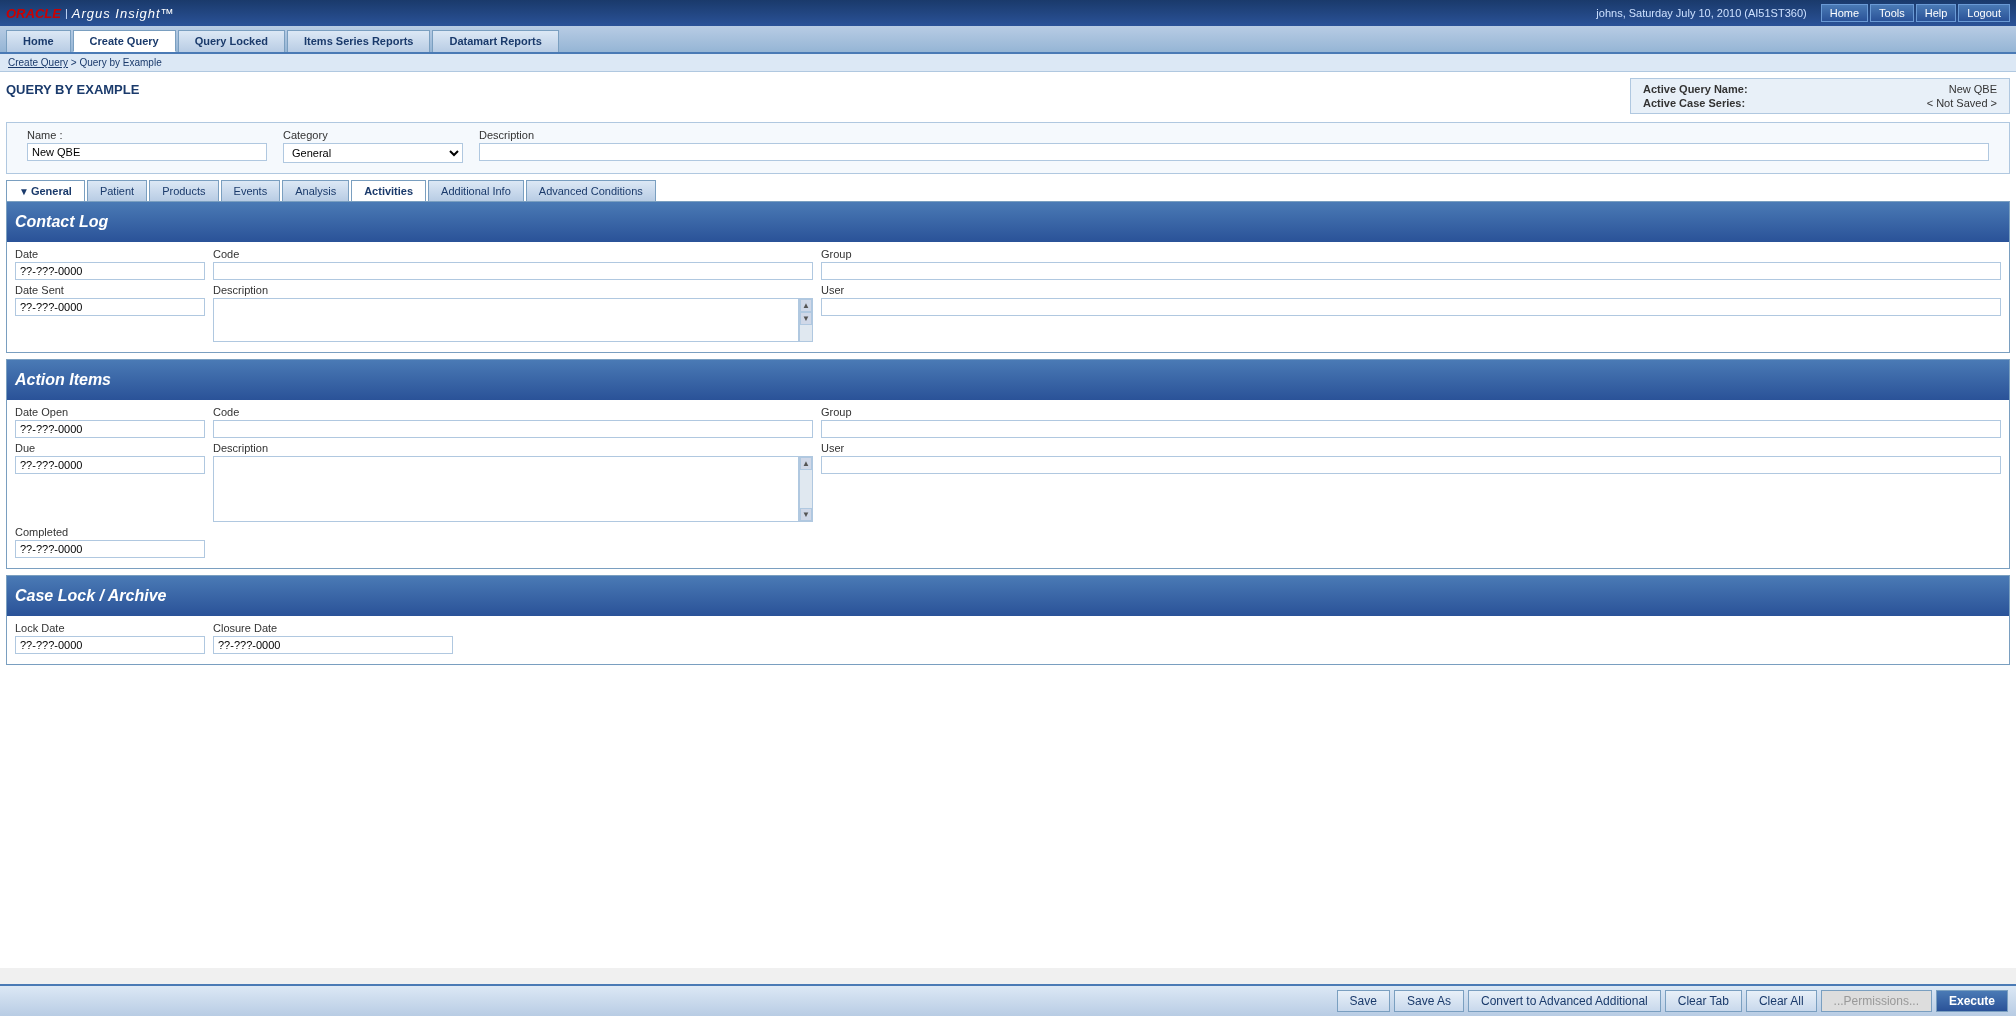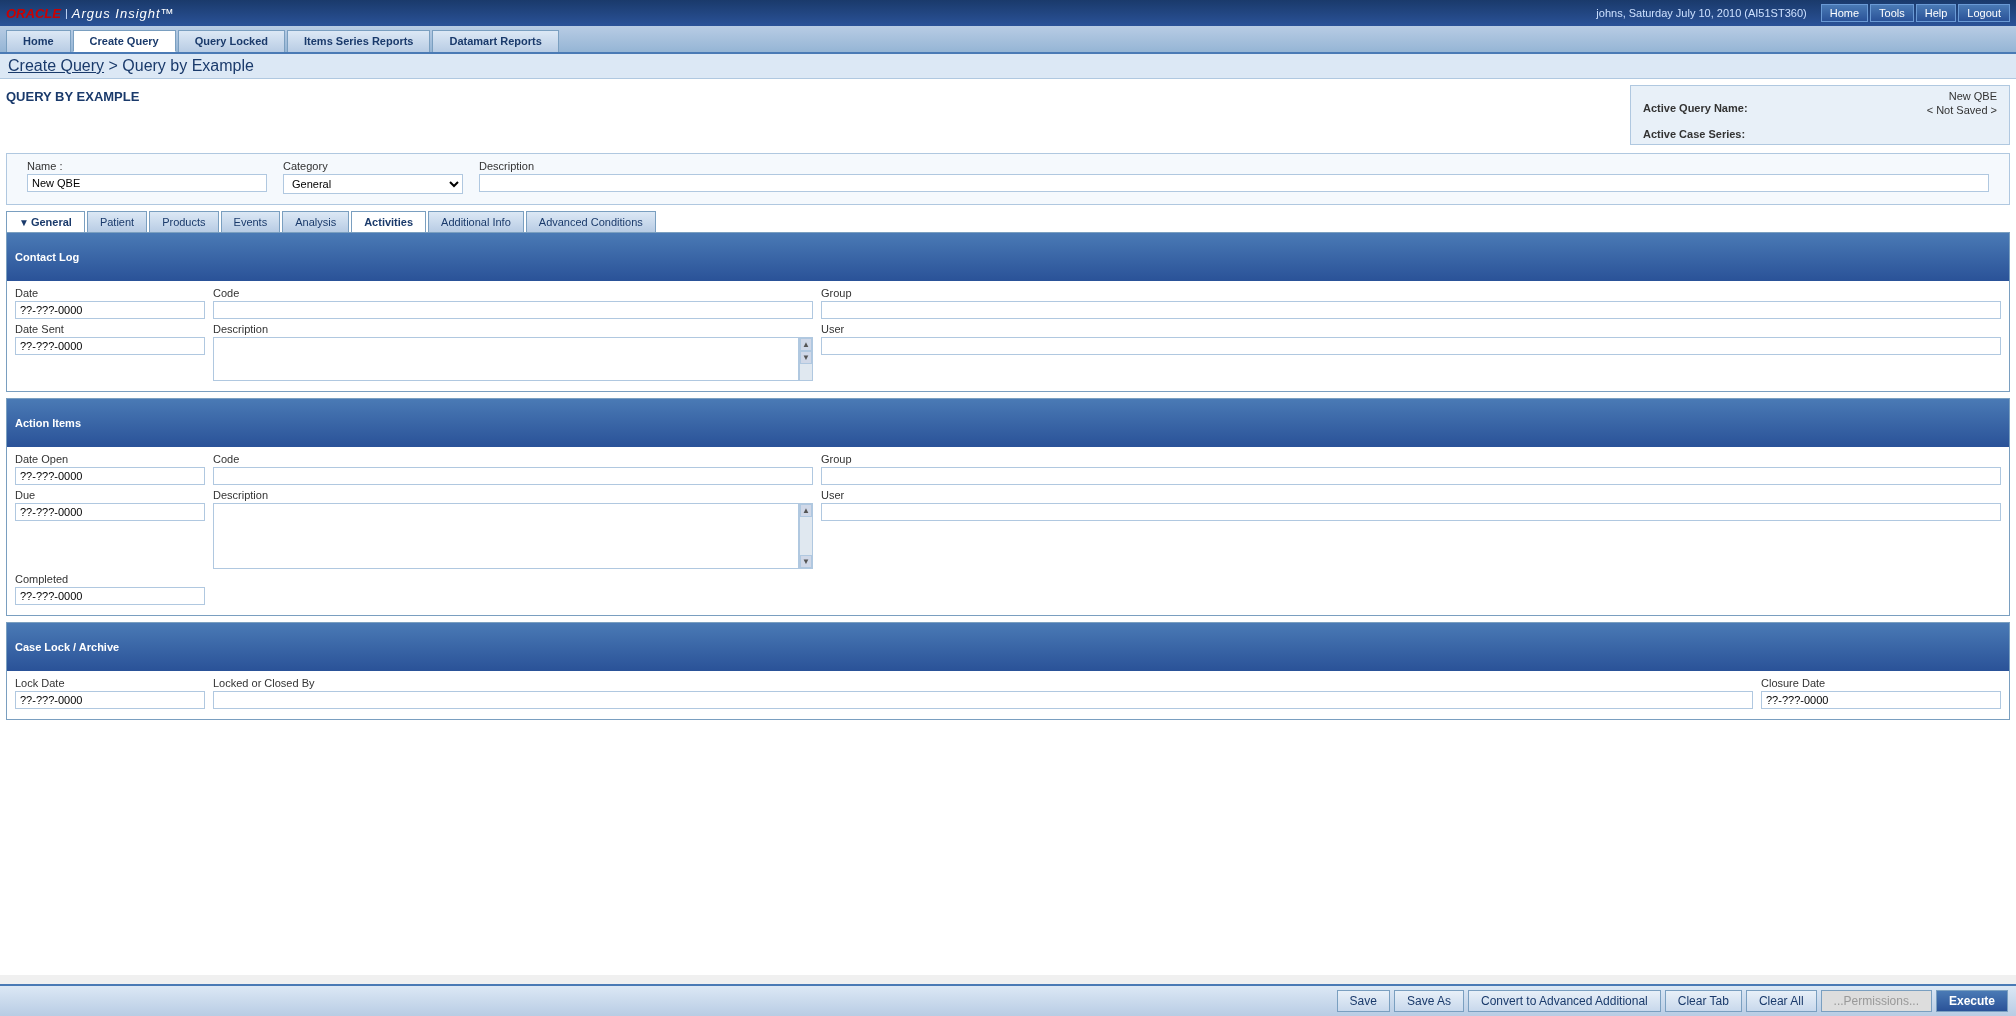--- a/index.html
+++ b/index.html
@@ -50,21 +50,21 @@
     .main-tab.active {
       background: white;
       border-bottom: 1px solid white;
       color: #1a3a6b;
     }
 
     
     #breadcrumb {
       background: #dce8f5;
       padding: 3px 8px;
-      font-size: 16px;
+      font-size: 10px;
       color: #1a3a6b;
       border-bottom: 1px solid #b0c8e0;
     }
     #breadcrumb a { color: #1a3a6b; text-decoration: underline; cursor: pointer; }
 
     
     #page-content { background: white; min-height: calc(100vh - 120px); padding: 6px; }
 
     
     #title-row {
@@ -133,23 +133,24 @@
     .sub-tab .filter-icon { font-size: 10px; margin-right: 2px; }
 
     
     .section-panel {
       border: 1px solid #7a9fc0;
       margin-bottom: 6px;
     }
     .section-header {
       background: linear-gradient(to bottom, #4a7ab5, #2a5298);
       color: white;
-      padding: 18px 8px;
-      font-size: 11px;
+      padding: 11px 8px;
+      font-size: 16px;
       font-weight: bold;
+      font-style: italic;
     }
     .section-body { padding: 6px 8px; background: white; }
 
     
     .field-row { display: flex; gap: 8px; margin-bottom: 4px; }
     .field-group { display: flex; flex-direction: column; }
     .field-group label { font-size: 11px; color: #333; margin-bottom: 2px; }
     .field-group input[type=text] {
       border: 1px solid #b0c8e0;
       padding: 2px 4px;
@@ -258,21 +259,21 @@
   <a>Create Query</a>
   <span> &gt; </span>
   <span>Query by Example</span>
 </div>
 
 <div id="page-content">
 
   <div id="title-row">
     <div id="page-title">QUERY BY EXAMPLE</div>
     <div id="active-query-box">
-      <div style="display:flex;flex-direction:column;gap:14px;margin-top:12px;">
+      <div style="display:flex;flex-direction:column;gap:2px;">
         <span class="aq-label">Active Query Name:</span>
         <span class="aq-label">Active Case Series:</span>
       </div>
       <div style="display:flex;flex-direction:column;gap:2px;text-align:right;">
         <span class="aq-value">New QBE</span>
         <span class="aq-value">&lt; Not Saved &gt;</span>
       </div>
     </div>
   </div>
 
@@ -400,24 +401,20 @@
   </div>
 
   <div class="section-panel">
     <div class="section-header">Case Lock / Archive</div>
     <div class="section-body">
       <div class="field-row">
         <div class="field-group fg-lockdate">
           <label>Lock Date</label>
           <input type="text" style="width: 190px;" value="??-???-0000">
         </div>
-        <div class="field-group fg-lockedby">
-          <label>Locked or Closed By</label>
-          <input type="text" style="width: 100%;">
-        </div>
         <div class="field-group fg-closure">
           <label>Closure Date</label>
           <input type="text" style="width: 240px;" value="??-???-0000">
         </div>
       </div>
     </div>
   </div>
 
 </div>
 

